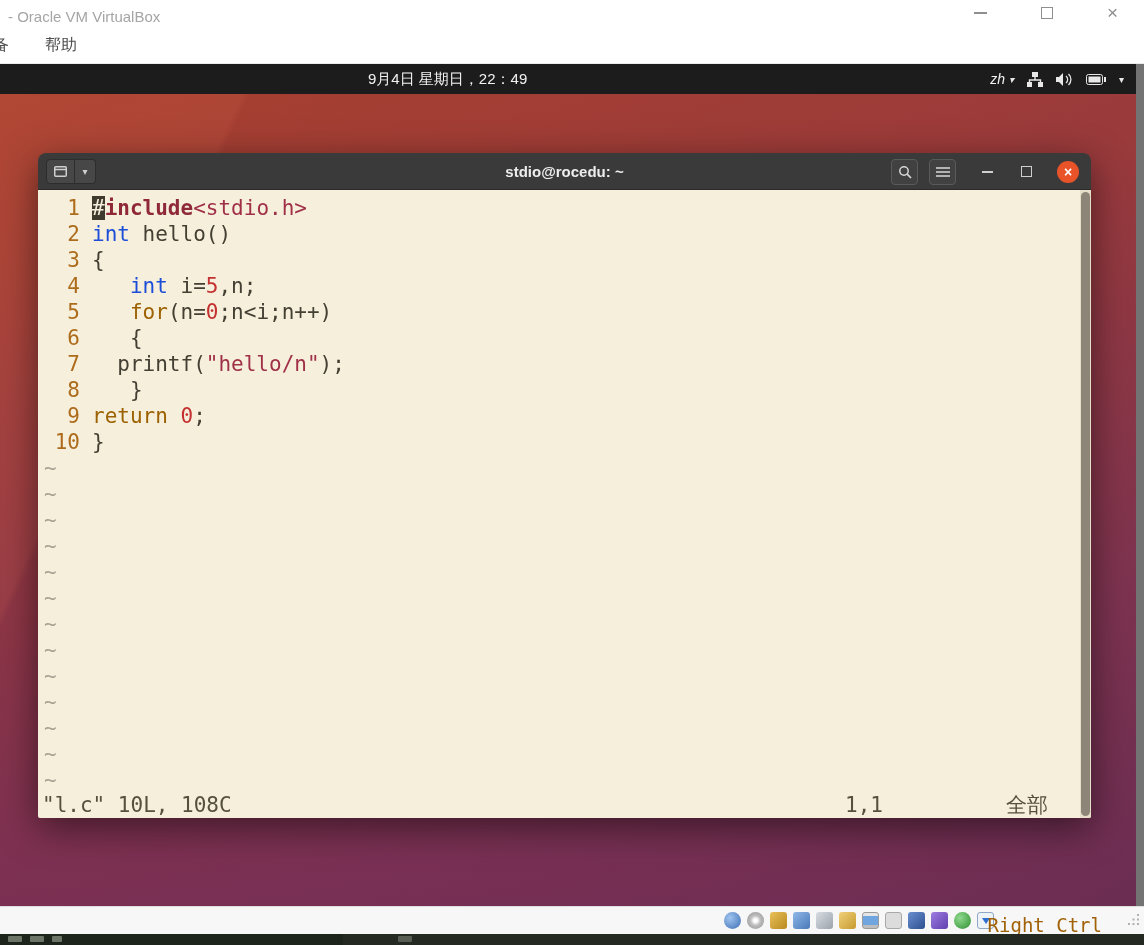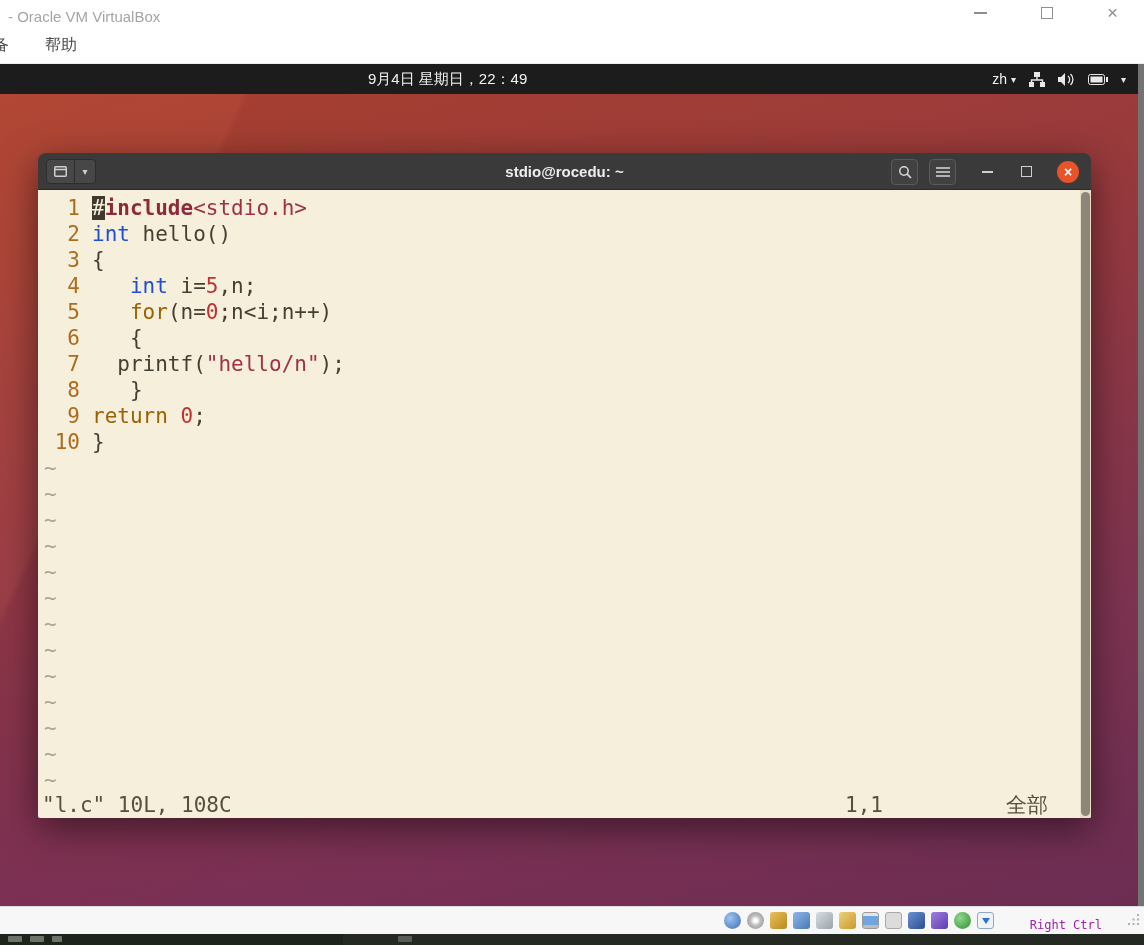--- a/index.html
+++ b/index.html
@@ -13,26 +13,26 @@
   .vb-min { width:13px; height:2px; background:#8f8f8f; }
   .vb-max { width:12px; height:12px; border:1.5px solid #8f8f8f; }
   .vb-close { font-size:19px; color:#8f8f8f; line-height:14px; }
 
   .vb-menubar { height:38px; background:#ffffff; position:relative; border-bottom:1px solid #ececec; }
   .vb-menu-item { position:absolute; top:0; line-height:38px; font-size:16px; color:#4d4d4d; }
   .vb-menu-item.cut { left:-7px; }
   .vb-menu-item.help { left:45px; }
 
   
-  .vm-screen { height:842px; position:relative; border-right:6px solid #737373; overflow:hidden; }
+  .vm-screen { height:842px; position:relative; border-right:8px solid #737373; overflow:hidden; }
 
   .gnome-topbar { height:30px; background:#1c1c1c; position:relative; z-index:3; }
   .clock { position:absolute; left:368px; top:0; line-height:30px; color:#f2f2f2; font-size:15px; white-space:nowrap; }
   .topbar-right { position:absolute; right:12px; top:0; height:30px; display:flex; align-items:center; gap:13px; }
-  .lang { color:#f2f2f2; font-size:14px; display:flex; align-items:center; gap:4px; }
+  .lang { color:#f2f2f2; font-size:14px; display:flex; align-items:center; gap:4px;font-style:italic; }
   .caret-glyph { color:#e8e8e8; font-size:10px; }
 
   .wallpaper { height:812px; position:relative;
     background:
       linear-gradient(115deg, rgba(255,130,95,.10) 0 16%, rgba(255,130,95,0) 16.5%),
       linear-gradient(25deg, rgba(110,40,95,.38), rgba(110,40,95,0) 48%),
       linear-gradient(160deg, #a8402f 0%, #993a3c 38%, #7d3350 74%, #6b2d52 100%);
   }
 
   
@@ -83,21 +83,21 @@
   .sic-network        { background:linear-gradient(135deg, #8fb7e8, #4a79b8); }
   .sic-usb            { background:linear-gradient(135deg, #d8dde2, #9aa2ab); }
   .sic-shared-folders { background:linear-gradient(135deg, #f0d07a, #c79a2e); }
   .sic-display        { background:linear-gradient(180deg, #e6e6e6 0 18%, #6fa6e0 18% 78%, #bdbdbd 78%); border:1px solid #9a9a9a; }
   .sic-recording      { background:#dcdcdc; border:1px solid #a8a8a8; }
   .sic-features       { background:linear-gradient(135deg, #6a8fd0, #2c4f8f); }
   .sic-mouse          { background:linear-gradient(135deg, #9f7de0, #5f3fb0); }
   .sic-globe          { background:radial-gradient(circle at 35% 35%, #8fd98f, #2e8f2e); border-radius:50%; }
   .sic-keyboard-arrow { background:#eef3f8; border:1px solid #8fa8c8; position:relative; }
   .sic-keyboard-arrow::after { content:""; position:absolute; left:3.5px; top:5px; border:4px solid transparent; border-top:6px solid #2f6fd0; }
-  .hostkey { position:absolute; right:42px; font-family:"DejaVu Sans Mono", monospace; font-size:12px; color:#a21caf; white-space:nowrap;margin-top:8px; }
+  .hostkey { position:absolute; right:42px; font-family:"DejaVu Sans Mono", monospace; font-size:19px; color:#a16207; white-space:nowrap;margin-top:8px; }
   .grip { position:absolute; right:4px; bottom:4px; }
 
   
   .taskbar-strip { height:11px; background:linear-gradient(90deg, #1d241b 0 30%, #242a22 30% 100%); position:relative; }
   .tb-frag { position:absolute; top:2px; height:6px; background:#cfd6c8; opacity:.45; border-radius:1px; }
 </style>
 </head>
 <body>
 
 <div class="vb-titlebar">

